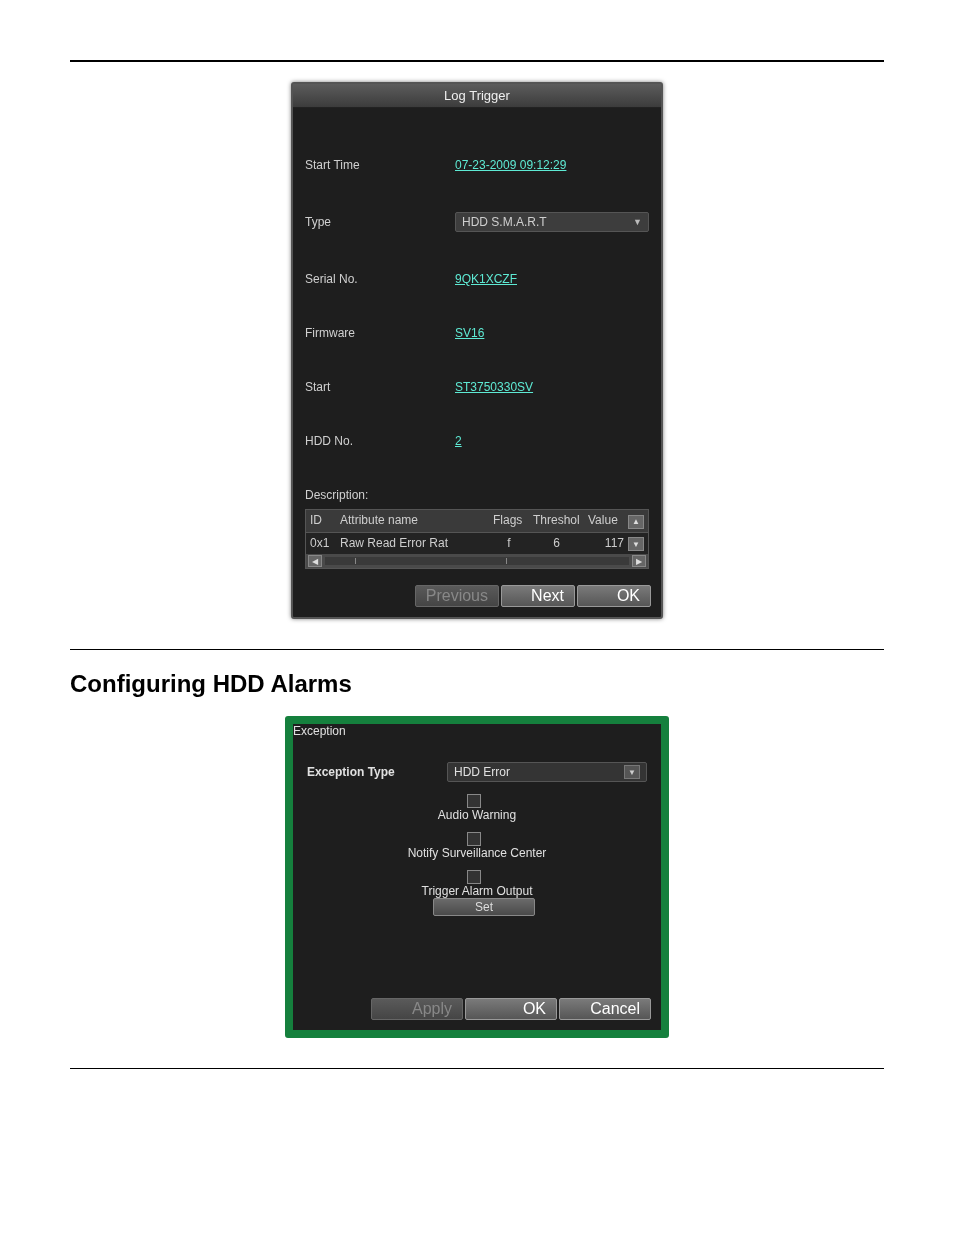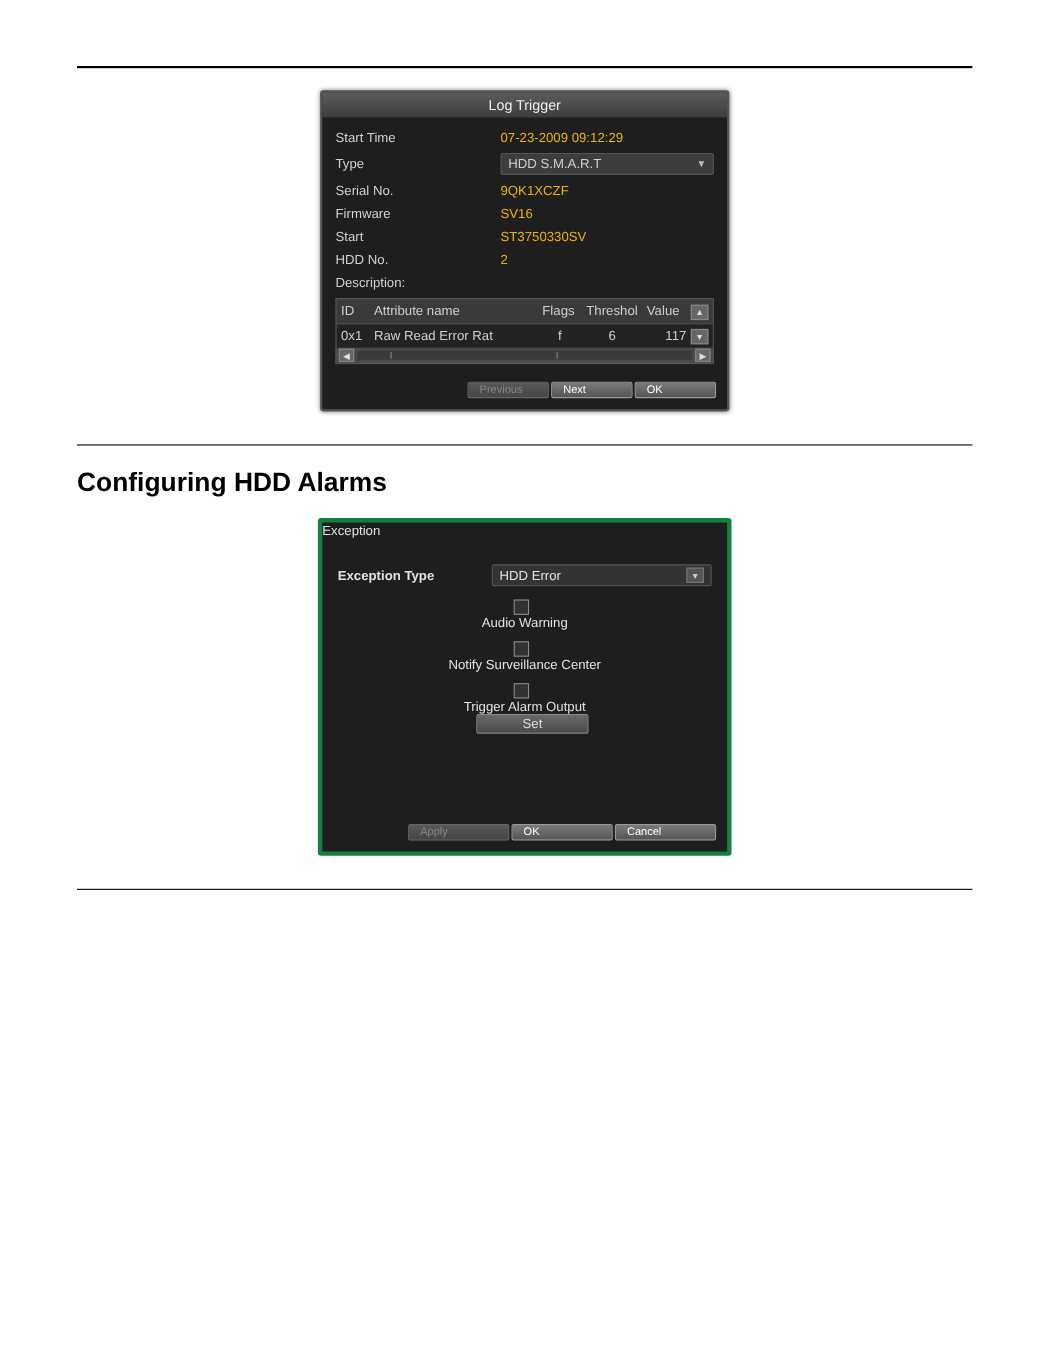--- a/index.html
+++ b/index.html
@@ -44,28 +44,30 @@
     border-bottom: 1px solid #222;
     font-size: 13px;
   }
   .dialog .body {
     padding: 10px 12px;
   }
   .field-row {
     display: flex;
     align-items: center;
     margin-bottom: 7px;
+    margin-top: 40px;
   }
   .field-label {
     width: 150px;
     color: #d0d0d0;
   }
   .field-value {
     flex: 1;
-    color: #eab308;
+    color: #5eead4;
+    text-decoration: underline;
   }
   .type-combo {
     flex: 1;
     background: #3d3d3d;
     border: 1px solid #555;
     padding: 2px 6px;
     color: #cfcfcf;
     display: flex;
     justify-content: space-between;
     align-items: center;
@@ -141,39 +143,39 @@
     display: flex;
     justify-content: flex-end;
     padding: 6px 10px 10px 10px;
     gap: 2px;
   }
   .btn {
     background: linear-gradient(#7a7a7a, #565656);
     border: 1px solid #999;
     border-radius: 2px;
     color: #fff;
-    font-size: 10px;
+    font-size: 16px;
     padding: 1px 10px;
     min-width: 52px;
-    text-align: left;
+    text-align: right;
   }
   .btn.disabled {
     color: #888;
     background: linear-gradient(#5a5a5a, #454545);
     border-color: #666;
   }
   .btn.small {
     min-width: 70px;
   }
   
   .exception-dialog {
     width: 368px;
     margin: 10px auto 30px auto;
     background: #1e1e1e;
-    border: 4px solid #15803d;
+    border: 8px solid #15803d;
     border-radius: 3px;
     color: #e0e0e0;
     font-size: 12px;
   }
   .exception-dialog .body {
     padding: 12px 14px;
     min-height: 230px;
   }
   .chk-row {
     display: flex;

